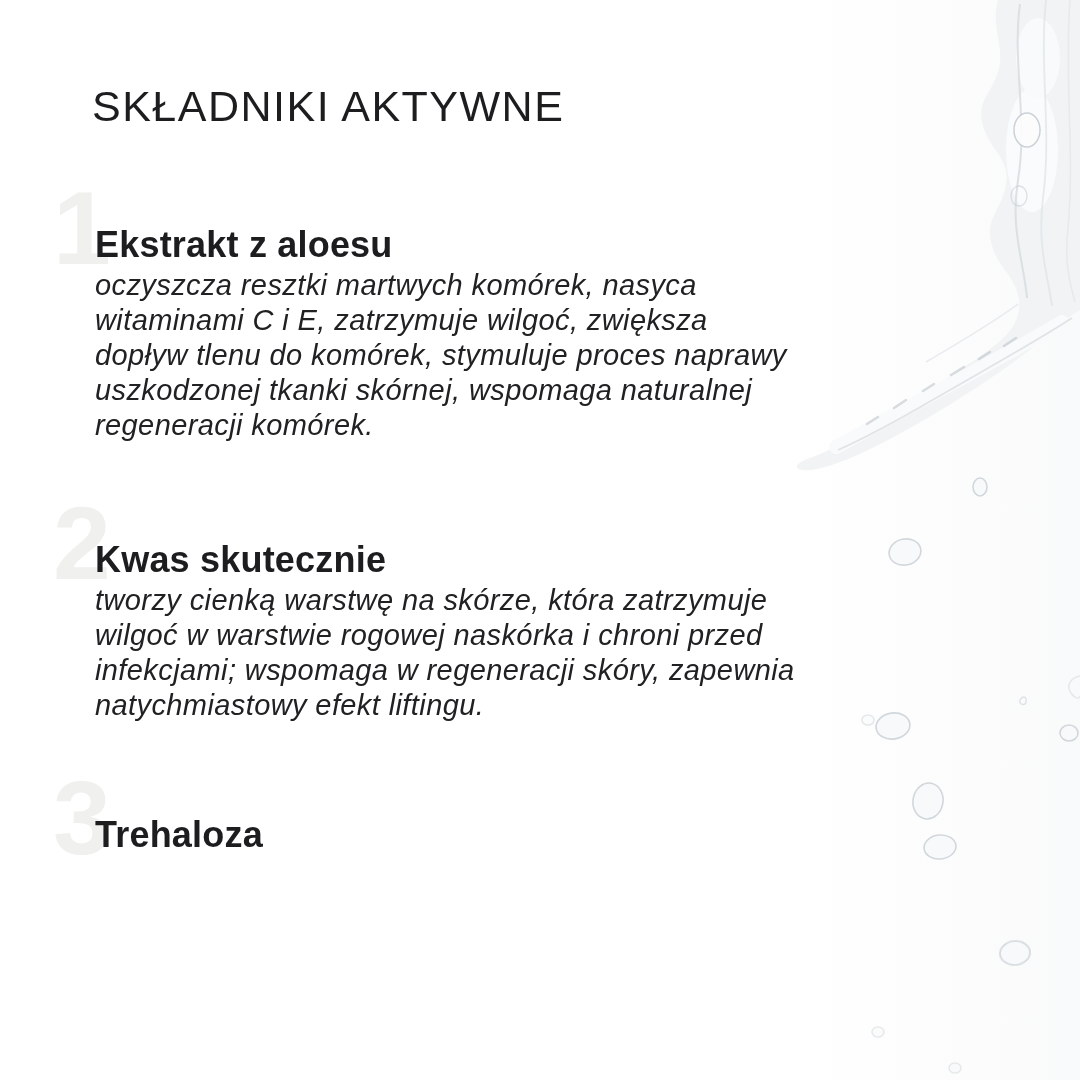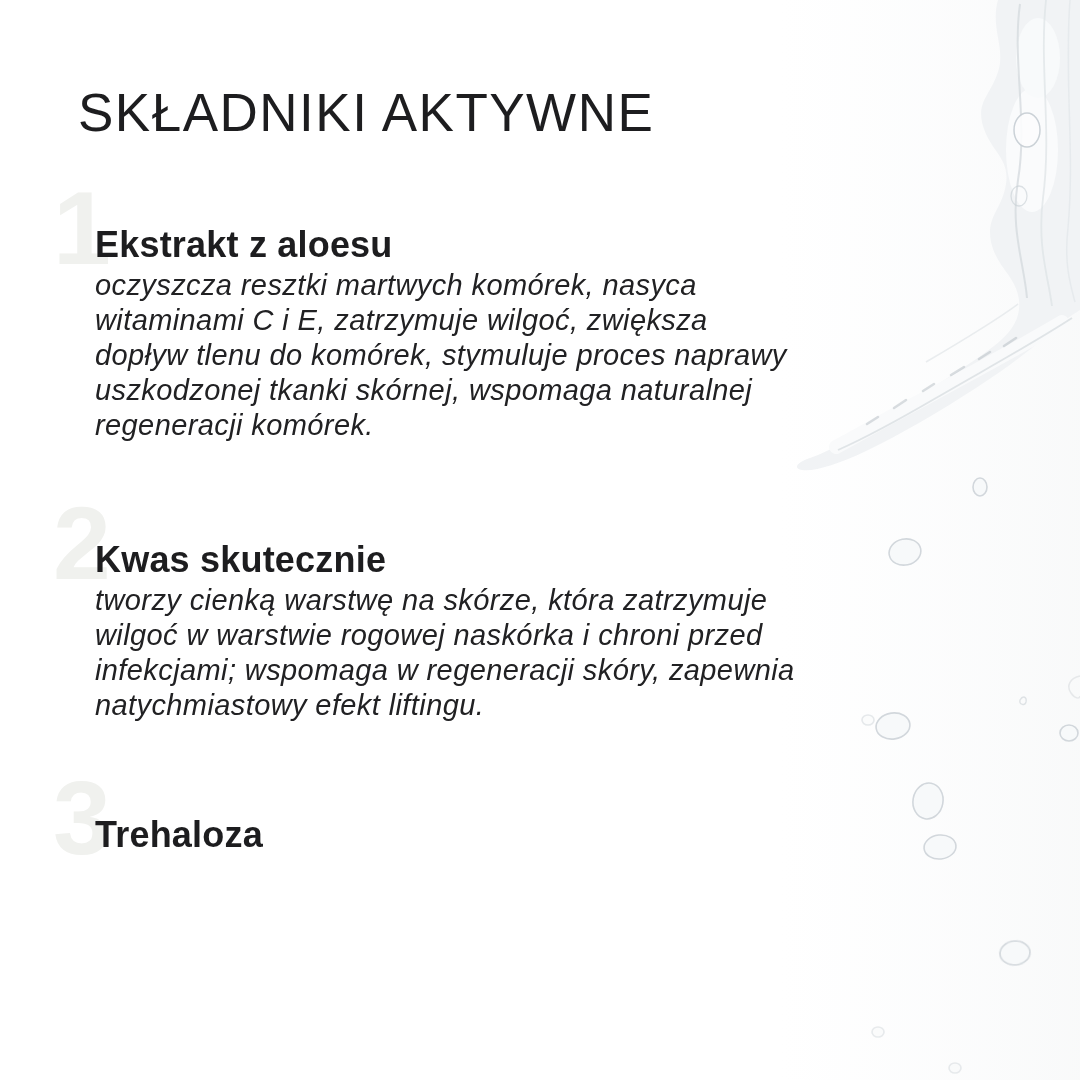--- a/index.html
+++ b/index.html
@@ -9,22 +9,22 @@
     background:#ffffff;
     overflow:hidden;
     font-family:"Liberation Sans", sans-serif;
     color:#1d1d1f;
   }
   .splash{
     position:absolute;top:0;right:0;width:300px;height:1080px;
     pointer-events:none;
   }
   .title{
-    position:absolute;left:78px;top:82px;margin:0;
-    font-size:53px;font-weight:400;letter-spacing:1.5px;
+    position:absolute;left:92px;top:82px;margin:0;
+    font-size:43px;font-weight:400;letter-spacing:1.5px;
     color:#1d1d1f;white-space:nowrap;
   }
   .section{
     position:absolute;left:95px;width:700px;
   }
   .section .num{
     position:absolute;left:-42px;top:-52px;
     font-size:104px;font-weight:700;line-height:1;
     color:#f0f1ee;z-index:0;user-select:none;
   }

